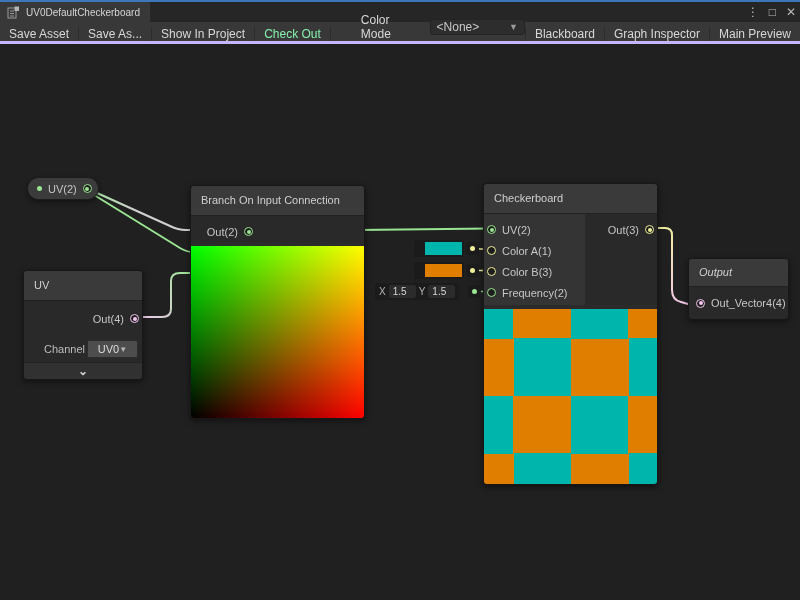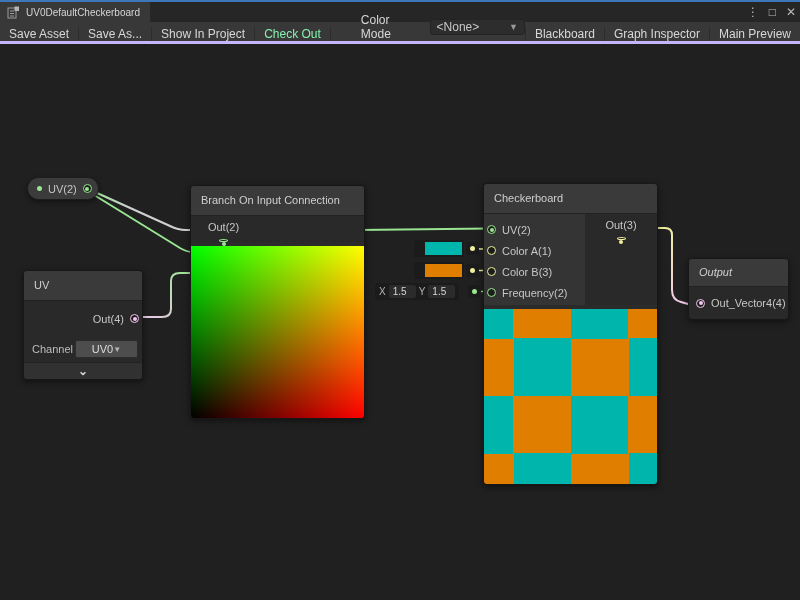--- a/index.html
+++ b/index.html
@@ -31,41 +31,41 @@
   .edges { position:absolute; left:0; top:0; width:800px; height:556px; z-index:1; }
 
   .node { position:absolute; z-index:2; background:#292929; border:1px solid #171717; border-radius:4px;
           box-shadow:0 2px 6px rgba(0,0,0,.5); font-size:11px; color:#c6c6c6; }
   .node-title { height:30px; line-height:29px; padding:0 10px; background:#3a3a3a; color:#cfcfcf;
                 border-bottom:1px solid #222; border-radius:3px 3px 0 0; white-space:nowrap; overflow:hidden; }
   .node-body { display:flex; }
   .col-left { flex:1; background:#343434; padding:5px 0 2px 0; }
   .col-right { background:#292929; padding:5px 0 0 0; }
   .prow { display:flex; align-items:center; gap:6px; height:21px; padding:0 3px; white-space:nowrap; }
-  .prow.out { justify-content:flex-end;flex-direction:column; }
+  .prow.out { justify-content:flex-end; }
   .port { width:9px; height:9px; min-width:9px; border-radius:50%; border:1px solid var(--c,#999);
           position:relative; background:#1d1d1d; }
   .port.connected::after { content:""; position:absolute; left:1.5px; top:1.5px; width:4px; height:4px;
                            border-radius:50%; background:var(--c,#999); }
   .spacer { height:4px; background:#2b2b2b; }
   .preview { border-radius:0 0 3px 3px; }
   .preview-uv { background-image:linear-gradient(to right,#000,#f00), linear-gradient(to top,#000,#0f0);
                 background-blend-mode:screen; }
   .preview-checker { background-image:conic-gradient(var(--cb) 0 25%, var(--ca) 0 50%, var(--cb) 0 75%, var(--ca) 0);
                      background-size:115px 115px; background-position:-28px -28px; }
 
   
   .pill { position:absolute; z-index:2; height:23px; background:#3b3b3b; border:1px solid #1d1d1d;
           border-radius:12px; display:flex; align-items:center; gap:6px; padding:0 6px 0 9px;
           font-size:11px; color:#c6c6c6; box-shadow:0 2px 5px rgba(0,0,0,.45); }
   .pill .dot { width:5px; height:5px; border-radius:50%; background:#9ae592; }
 
   
   .uv-row-out { display:flex; align-items:center; justify-content:flex-end; gap:6px; height:35px; padding:0 3px; }
-  .uv-row-channel { display:flex; align-items:center; height:26px; padding:0 4px 0 8px; gap:2px; }
+  .uv-row-channel { display:flex; align-items:center; height:26px; padding:0 4px 0 20px; gap:2px; }
   .uv-channel-label { max-width:41px; overflow:hidden; white-space:nowrap; color:#bdbdbd; }
   .mini-select { flex:1; height:18px; background:#4d4d4d; border:1px solid #2c2c2c; border-radius:2px;
                  display:flex; align-items:center; justify-content:center; padding:0 5px; color:#dcdcdc; }
   .mini-select .arr { font-size:8px; color:#b5b5b5; }
   .uv-collapse { height:17px; border-top:1px solid #232323; background:#313131; display:flex;
                  align-items:center; justify-content:center; color:#d8d8d8; font-size:12px; font-weight:bold;
                  border-radius:0 0 3px 3px; line-height:10px; }
 
   
   .widget { position:absolute; z-index:2; background:#1b1b1b; border-radius:2px; }

